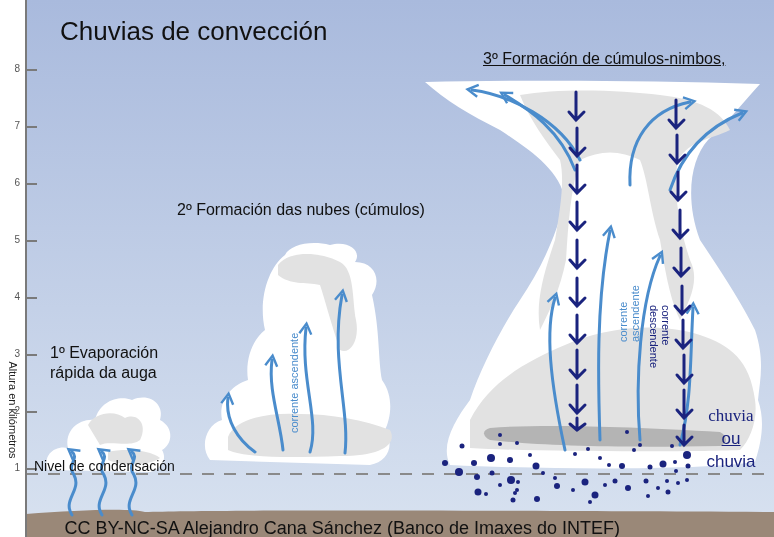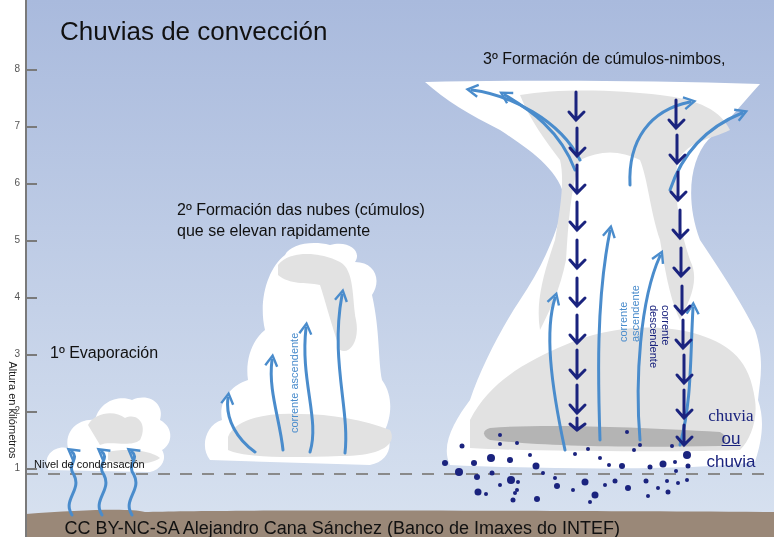--- a/index.html
+++ b/index.html
@@ -3,21 +3,21 @@
 <meta charset="utf-8">
 <style>
   html, body { margin:0; padding:0; }
   body { width:774px; height:537px; position:relative; overflow:hidden; background:#fff; font-family:"Liberation Sans", sans-serif; }
   #stage { position:absolute; left:0; top:0; width:628px; height:537px; }
   .txt { position:absolute; font-family:"Liberation Sans", sans-serif; color:#111; white-space:nowrap; }
   .title { left:60px; top:16px; font-size:26px; }
   .step { font-size:16px; line-height:20px; }
   .tick-label { position:absolute; font-size:10px; color:#555; width:14px; text-align:right; }
   .axis-title { position:absolute; left:-42px; top:404px; font-size:11px; color:#222; transform:rotate(90deg); transform-origin:center; width:110px; text-align:center; }
-  .cond { left:34px; top:458px; font-size:11px; }
+  .cond { left:34px; top:458px; font-size:14px; }
   .credit { right:8px; top:518px; font-size:18px; color:#111; }
   .rain-label { position:absolute; font-size:17px; color:#1a237e; text-align:center; width:70px; }
   .vert { position:absolute; font-size:11px; transform-origin:left top; }
 </style>
 </head>
 <body>
 
 <div id="stage">
   <svg width="774" height="537" viewBox="0 0 774 537" xmlns="http://www.w3.org/2000/svg">
     <defs>
@@ -183,25 +183,25 @@
   <div class="tick-label" style="left:6px;top:120px;">7</div>
   <div class="tick-label" style="left:6px;top:177px;">6</div>
   <div class="tick-label" style="left:6px;top:234px;">5</div>
   <div class="tick-label" style="left:6px;top:291px;">4</div>
   <div class="tick-label" style="left:6px;top:348px;">3</div>
   <div class="tick-label" style="left:6px;top:405px;">2</div>
   <div class="tick-label" style="left:6px;top:462px;">1</div>
   <div class="axis-title">Altura en kilómetros</div>
 
   <div class="txt step" style="left:50px;top:343px;">1º Evaporación</div>
+  <div class="txt step" style="left:50px;top:363px;">rápida da auga</div>
 
   <div class="txt step" style="left:177px;top:200px;">2º Formación das nubes (cúmulos)</div>
-  <div class="txt step" style="left:177px;top:221px;">que se elevan rapidamente</div>
-
-  <div class="txt step" style="left:483px;top:49px;">3º Formación de cúmulos-nimbos,</div>
+
+  <div class="txt step" style="left:483px;top:49px;text-decoration:underline;">3º Formación de cúmulos-nimbos,</div>
 
   <div class="txt cond">Nivel de condensación</div>
 
   <div class="vert" style="left:288px;top:433px;color:#4a8ccc;transform:rotate(-90deg);">corrente ascendente</div>
   <div class="vert" style="left:617px;top:342px;color:#4a8ccc;transform:rotate(-90deg);">corrente ascendente</div>
   <div class="vert" style="left:672px;top:305px;color:#1a237e;transform:rotate(90deg);">corrente descendente</div>
 
   <div class="rain-label" style="left:696px;top:406px;font-family:Liberation Serif, serif;">chuvia</div>
   <div class="rain-label" style="left:696px;top:429px;text-decoration:underline;">ou</div>
   <div class="rain-label" style="left:696px;top:452px;">chuvia</div>

